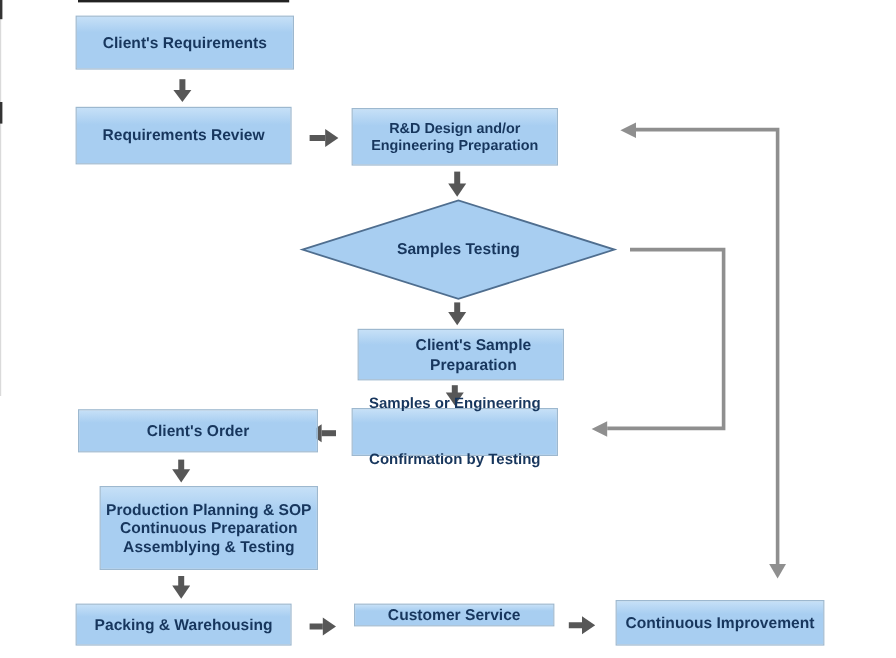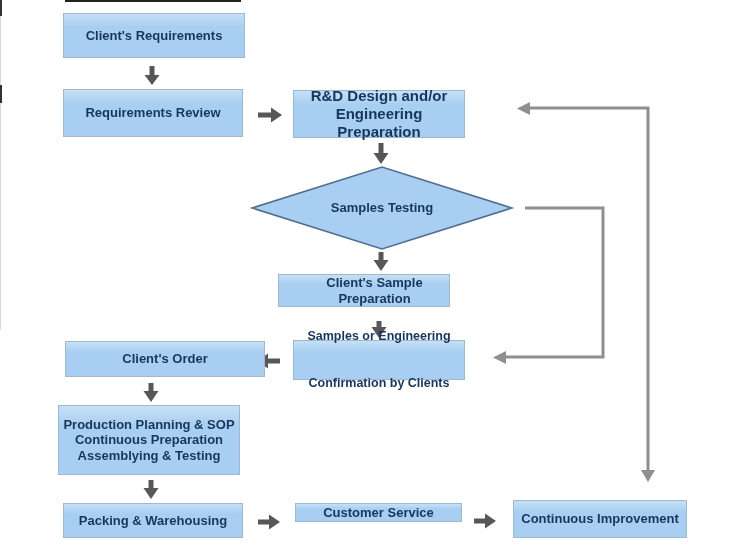--- a/index.html
+++ b/index.html
@@ -108,42 +108,42 @@
   </svg>
 
   <div class="box" style="left:63px; top:13px; width:182px; height:45px;">
     <span>Client's Requirements</span>
   </div>
 
   <div class="box" style="left:63px; top:89px; width:180px; height:48px;">
     <span>Requirements Review</span>
   </div>
 
-  <div class="box" style="left:293px; top:90px; width:172px; height:48px; font-size:15px;">
+  <div class="box" style="left:293px; top:90px; width:172px; height:48px; font-size:12px;">
     <span>R&amp;D Design and/or</span>
     <span>Engineering Preparation</span>
   </div>
 
   <div class="diamond-label">Samples Testing</div>
 
-  <div class="box" style="left:278px; top:274px; width:172px; height:33px;padding-left:21px;">
+  <div class="box" style="left:298px; top:274px; width:172px; height:43px;padding-left:21px;">
     <span>Client's Sample</span>
     <span>Preparation</span>
   </div>
 
   <div class="box" style="left:293px; top:340px; width:172px; height:40px; font-size:12.5px;gap:32px;">
     <span>Samples or Engineering</span>
-    <span>Confirmation by Clients</span>
+    <span>Confirmation by Testing</span>
   </div>
 
   <div class="box" style="left:65px; top:341px; width:200px; height:36px;">
     <span>Client's Order</span>
   </div>
 
-  <div class="box" style="left:58px; top:405px; width:182px; height:70px;">
+  <div class="box" style="left:83px; top:405px; width:182px; height:70px;">
     <span>Production Planning &amp; SOP</span>
     <span>Continuous Preparation</span>
     <span>Assemblying &amp; Testing</span>
   </div>
 
   <div class="box" style="left:63px; top:503px; width:180px; height:35px;">
     <span>Packing &amp; Warehousing</span>
   </div>
 
   <div class="box" style="left:295px; top:503px; width:167px; height:19px;">

